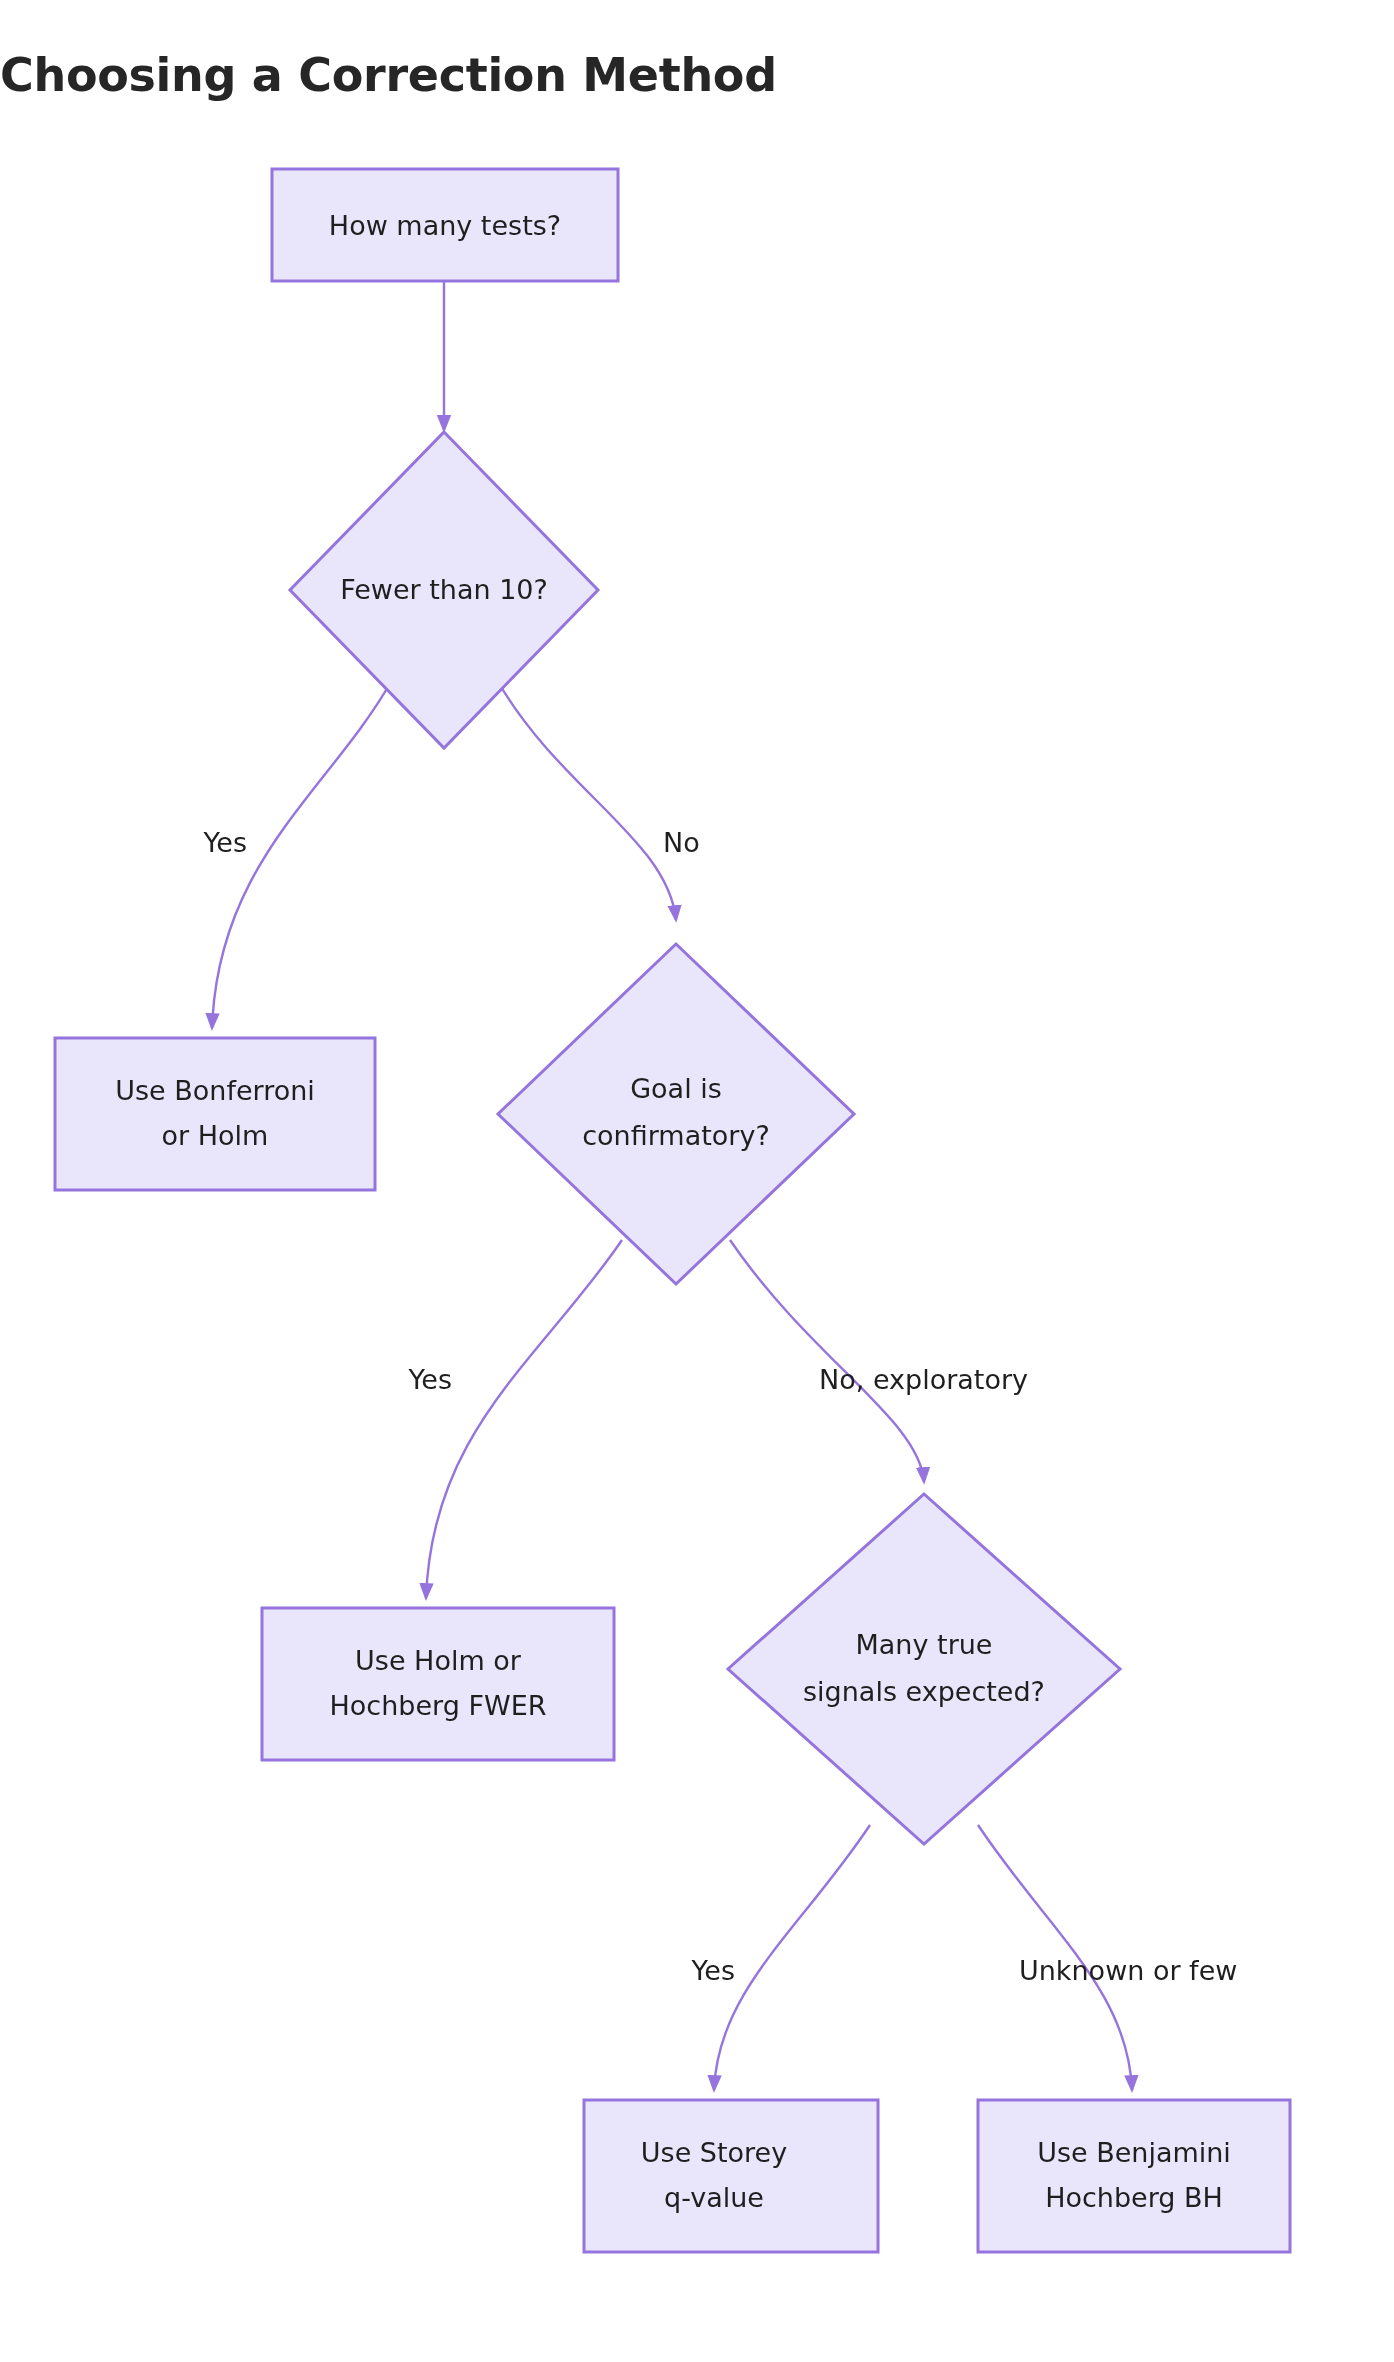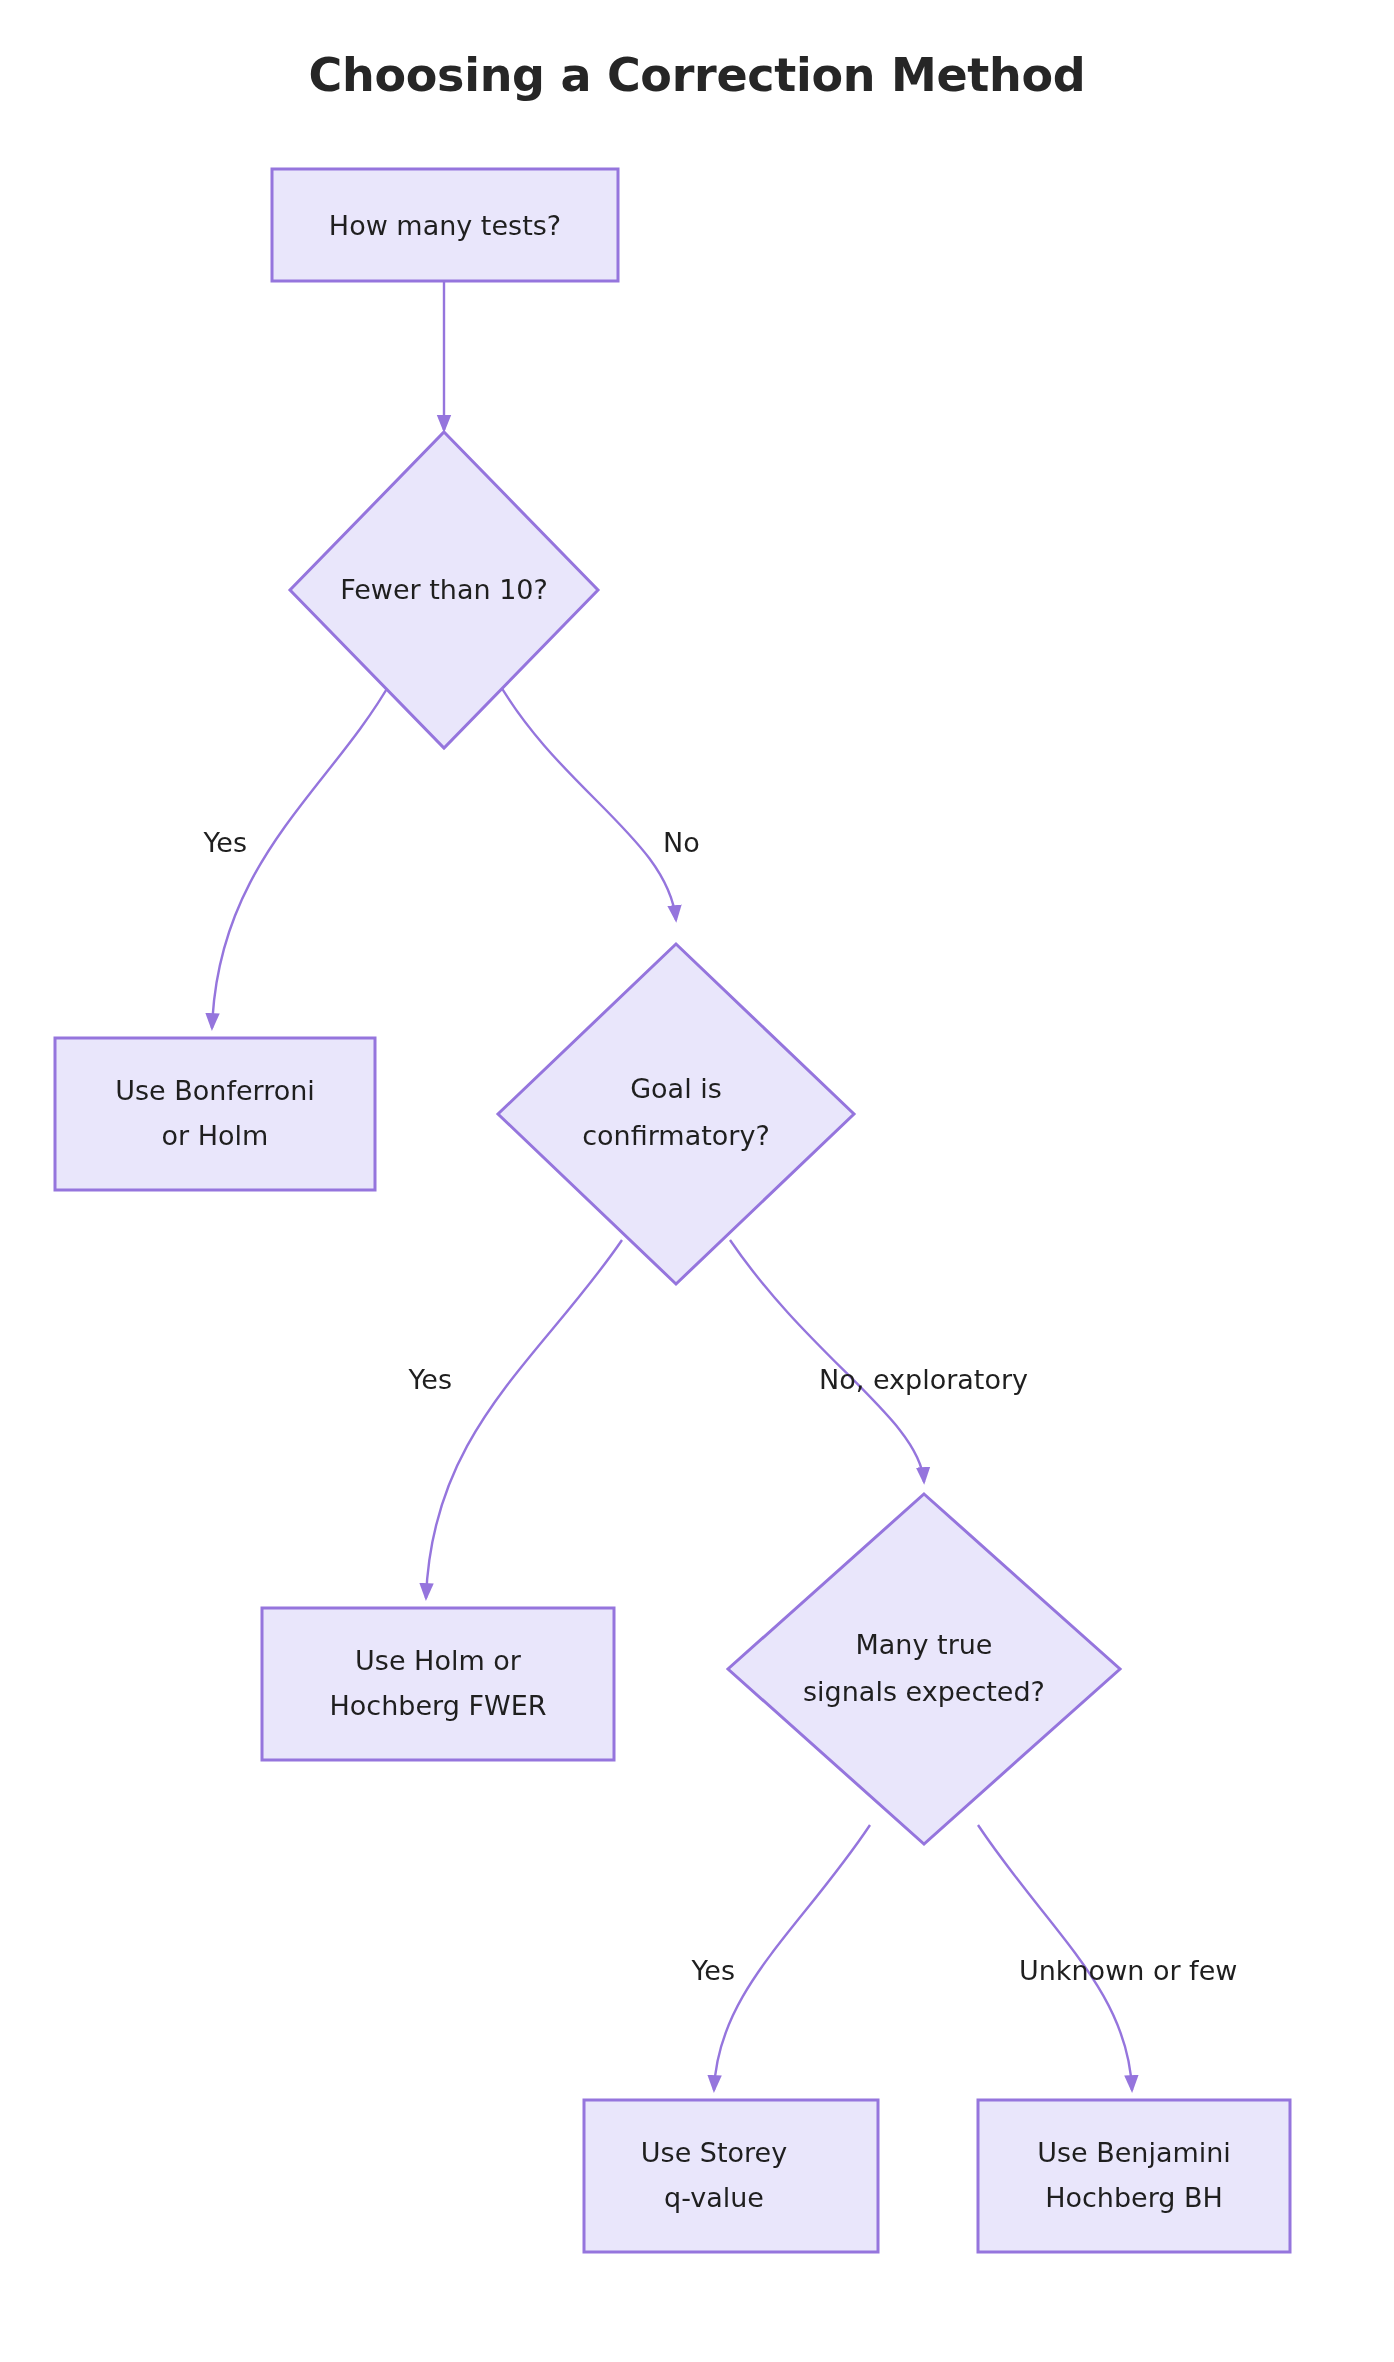--- a/index.html
+++ b/index.html
@@ -16,21 +16,20 @@
   }
   #chart-root {
     position: absolute;
     inset: 0;
   }
   .flow-title {
     position: absolute;
     left: 0;
     top: 48px;
     width: 100%;
-    text-align: center;
     font-size: 46px;
     font-weight: bold;
     color: #262626;
     letter-spacing: -0.3px;
     font-family: "DejaVu Sans", "Liberation Sans", sans-serif;
   }
   svg.flow-canvas {
     position: absolute;
     left: 0;
     top: 0;

